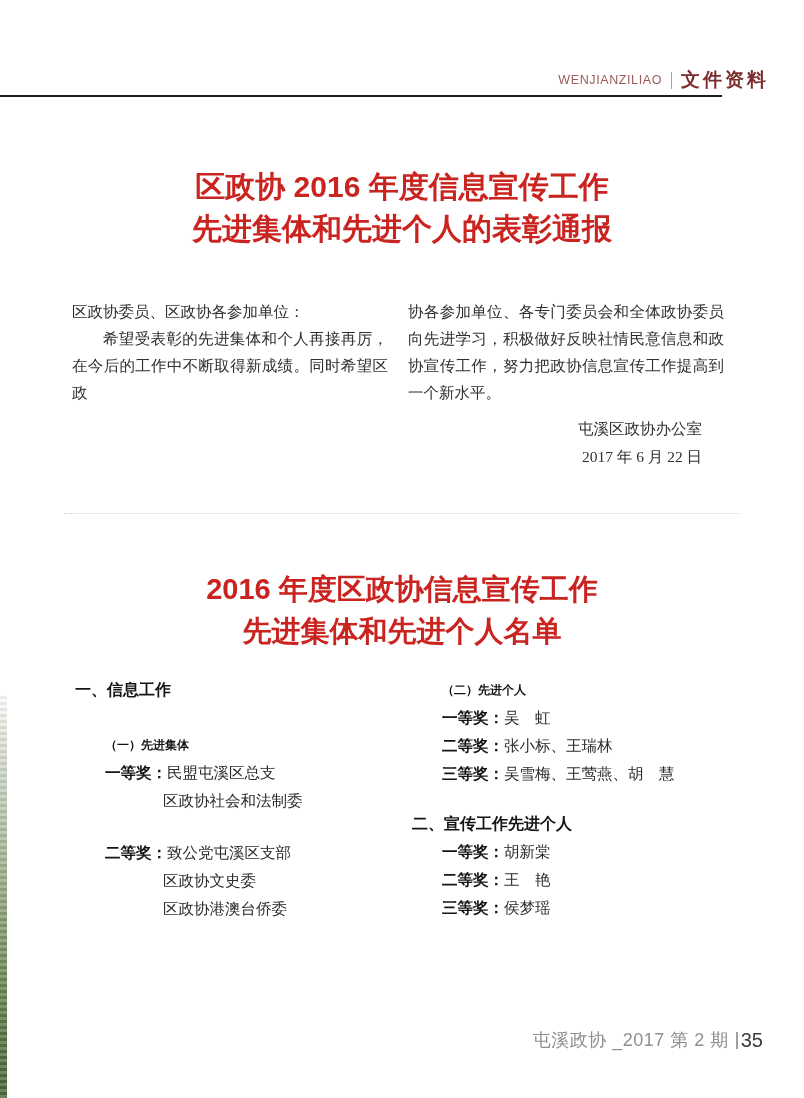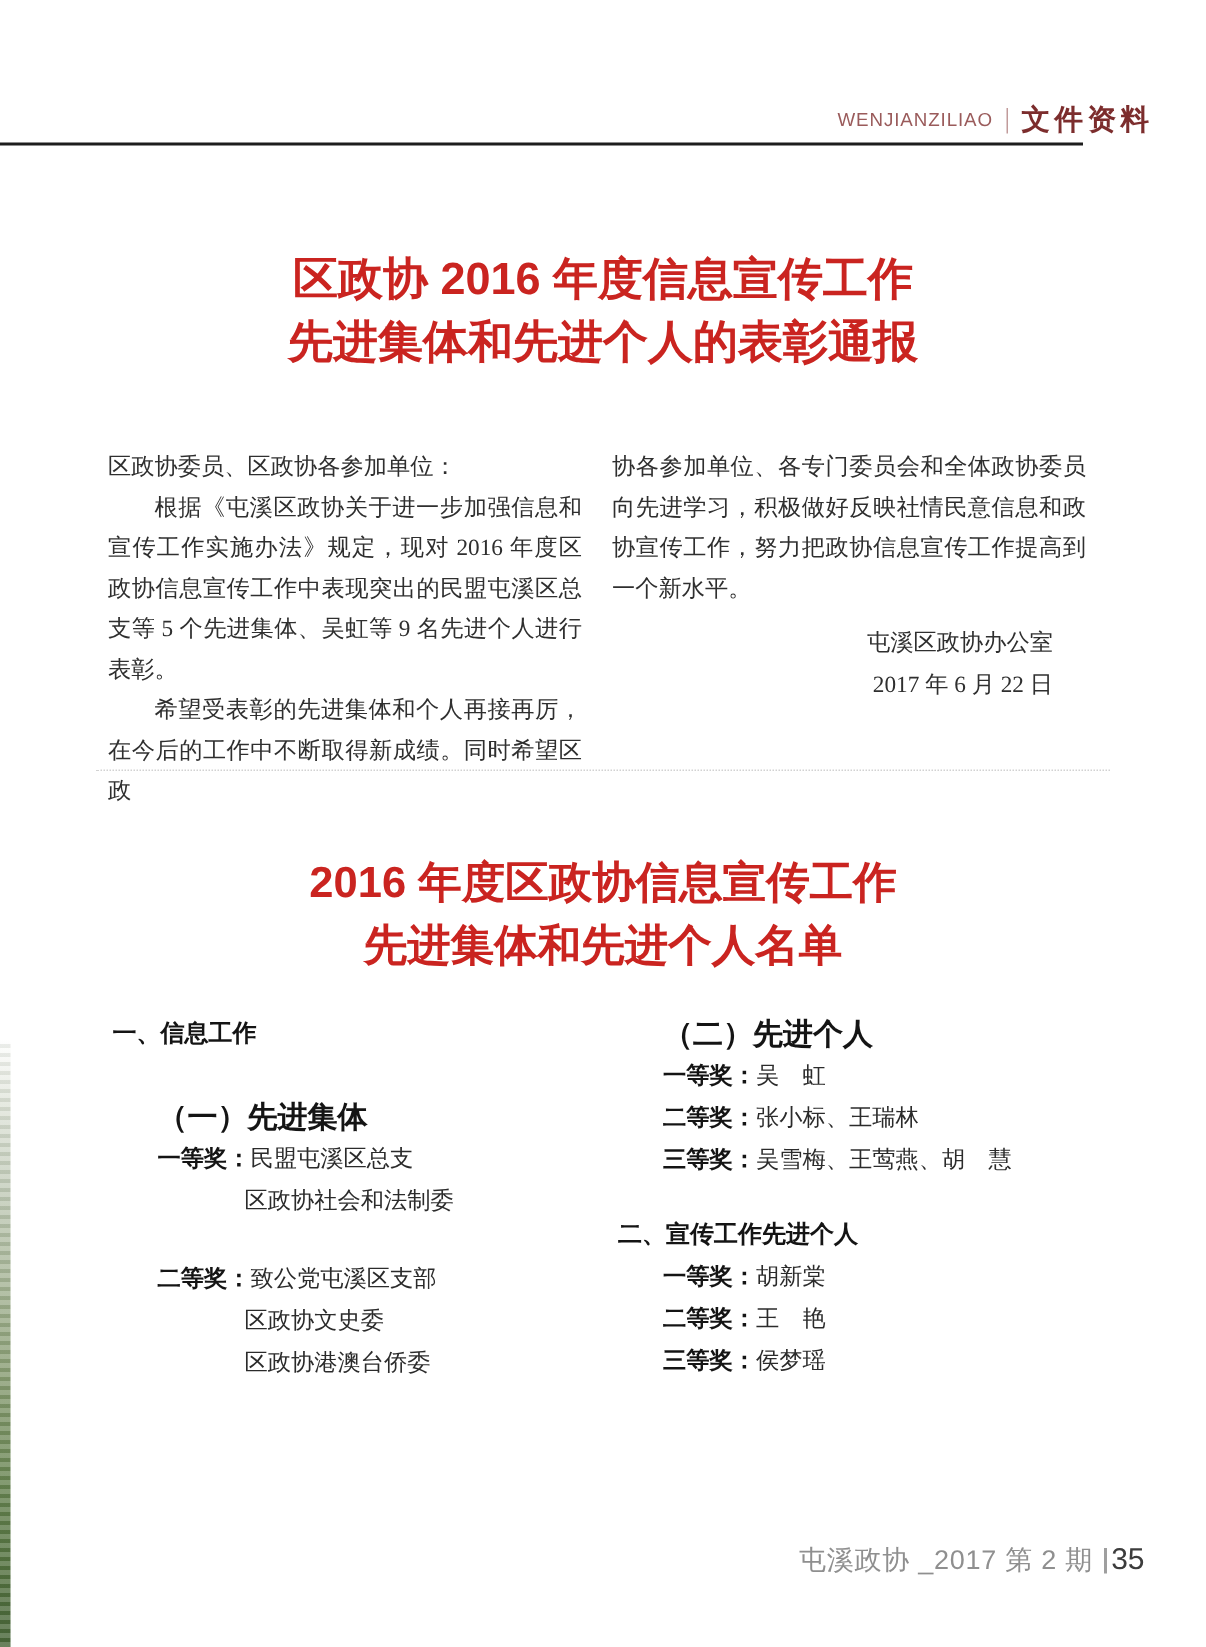--- a/index.html
+++ b/index.html
@@ -64,21 +64,21 @@
   .list-col {
     position:absolute; top:676px;
     font-size:15.5px; line-height:28px; color:#2b2b2b;
   }
   .list-col-left  { left:75px;  width:330px; }
   .list-col-right { left:412px; width:330px; }
   .section-heading, .sub-heading, .award-label {
     font-family:"Liberation Sans", sans-serif; font-weight:bold; color:#141414;
   }
   .section-heading { font-size:16px; }
-  .sub-heading { font-size:20px; }
+  .sub-heading { font-size:12px; }
   .sub-block { margin-left:30px; }
   .gap-lg { margin-top:27px; }
   .gap-md { margin-top:24px; }
   .gap-sec { margin-top:22px; }
   .award-cont { padding-left:58px; }
 
   
   .footer {
     position:absolute; top:1028px; right:86px;
     display:flex; align-items:center;
@@ -107,21 +107,20 @@
   </div>
   <div class="header-rule"></div>
 
   <div class="red-title notice-title">
     <div>区政协 2016 年度信息宣传工作</div>
     <div>先进集体和先进个人的表彰通报</div>
   </div>
 
   <div class="body-col col-left">
     <p>区政协委员、区政协各参加单位：</p>
-    <p class="indent">根据《屯溪区政协关于进一步加强信息和宣传工作实施办法》规定，现对 2016 年度区政协信息宣传工作中表现突出的民盟屯溪区总支等 5 个先进集体、吴虹等 9 名先进个人进行表彰。</p>
     <p class="indent">希望受表彰的先进集体和个人再接再厉，在今后的工作中不断取得新成绩。同时希望区政</p>
   </div>
 
   <div class="body-col col-right">
     <p>协各参加单位、各专门委员会和全体政协委员向先进学习，积极做好反映社情民意信息和政协宣传工作，努力把政协信息宣传工作提高到一个新水平。</p>
     <div class="signature">
       <div>屯溪区政协办公室</div>
       <div>2017 年 6 月 22 日</div>
     </div>
   </div>

